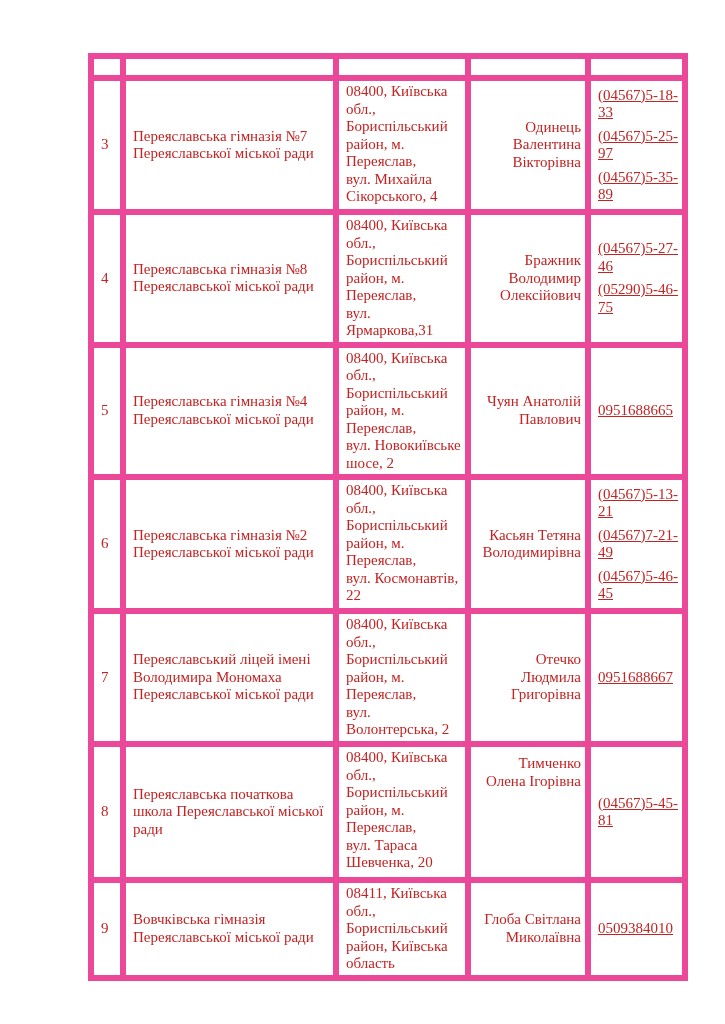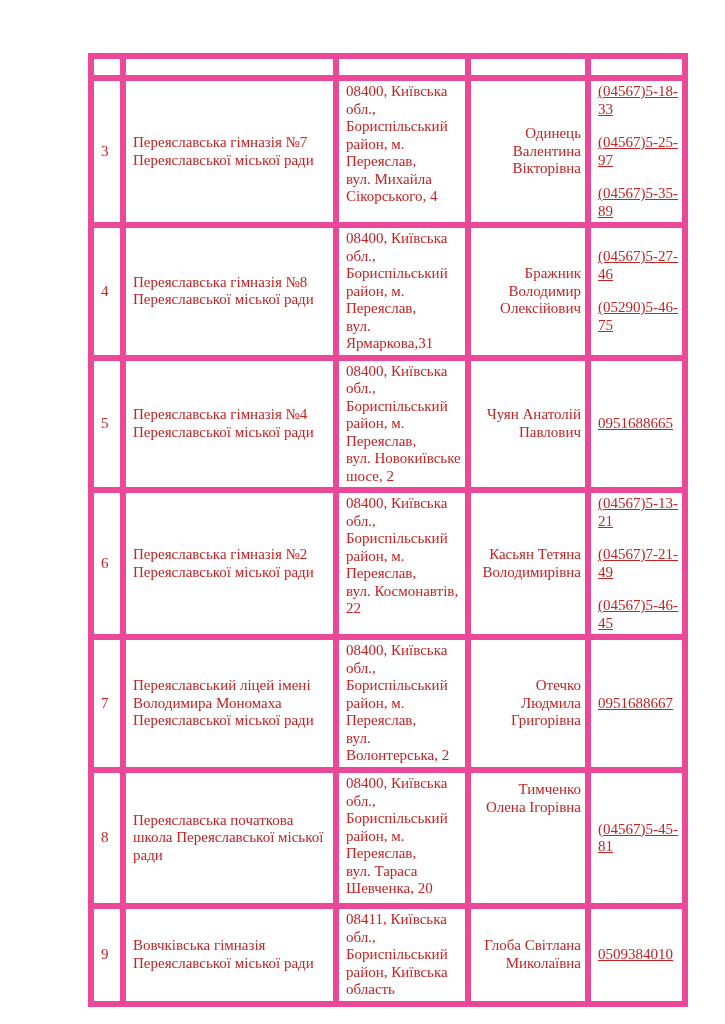--- a/index.html
+++ b/index.html
@@ -72,21 +72,21 @@
     padding-top: 8px;
     padding-bottom: 2px;
     margin-top: 44px;
   }
   td.cell-phones {
     vertical-align: middle;
     padding-left: 8px;
     padding-right: 2px;
     text-decoration: underline;
   }
-  .phone-item + .phone-item { margin-top: 16px; }
+  .phone-item + .phone-item { margin-top: 6px; }
 </style>
 </head>
 <body>
 
 <div class="page">
   <table class="schools">
     <colgroup>
       <col style="width:32px">
       <col style="width:213px">
       <col style="width:132px">

